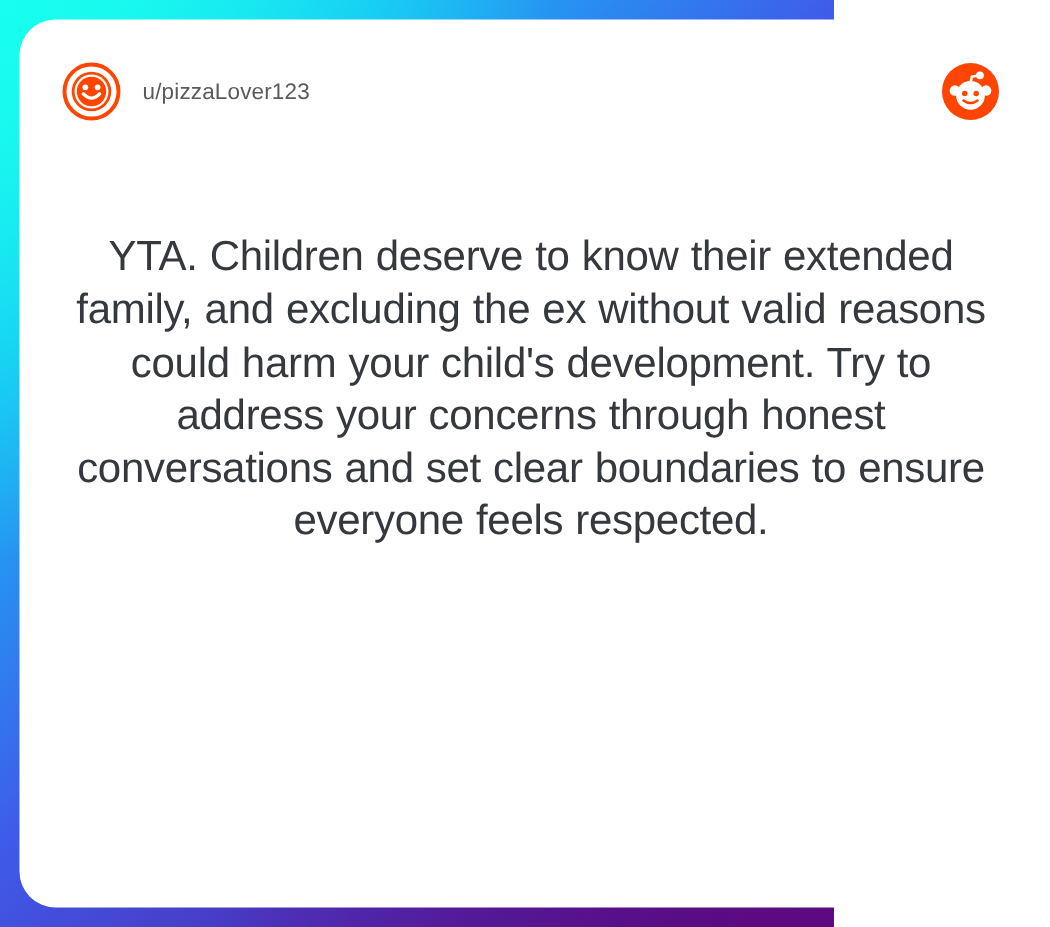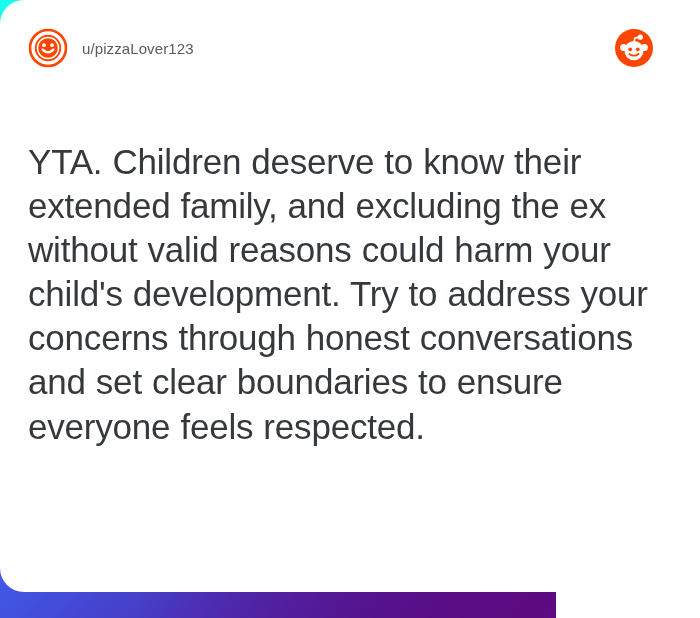--- a/index.html
+++ b/index.html
@@ -16,20 +16,22 @@
 
   #stage {
     position: relative;
     width: 556px;
     height: 618px;
     box-sizing: border-box;
     background:
       radial-gradient(120% 110% at 0% 0%, #18ffee 0%, rgba(24,255,238,0) 55%),
       radial-gradient(130% 120% at 100% 100%, #5e0a82 0%, rgba(94,10,130,0) 58%),
       linear-gradient(135deg, #16f7f0 0%, #18b6f6 22%, #3f5bea 48%, #4b2fb6 72%, #4b0a7c 100%);
+    padding: 13px;
+    text-align: center;
   }
 
   .card {
     position: relative;
     width: 674px;
     height: 592px;
     box-sizing: border-box;
     background: #ffffff;
     border-radius: 24px;
     overflow: hidden;
@@ -75,21 +77,21 @@
 
   
   .card-body {
     position: absolute;
     top: 140px;
     left: 28px;
     right: 20px;
   }
 
   .post-text {
-    font-size: 35px;
+    font-size: 28px;
     line-height: 1.26;
     color: #35393d;
     font-weight: 400;
     letter-spacing: -0.2px;
     margin: 0;
     word-spacing: 0.5px;
   }
 </style>
 </head>
 <body>

